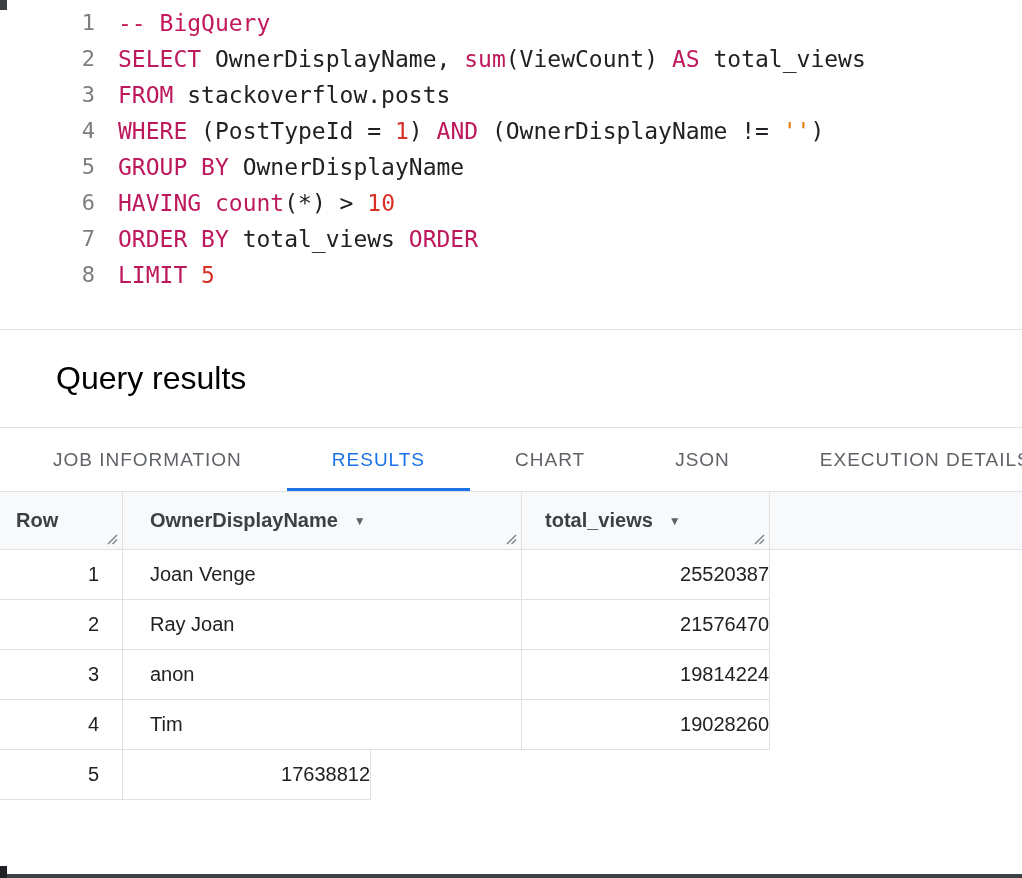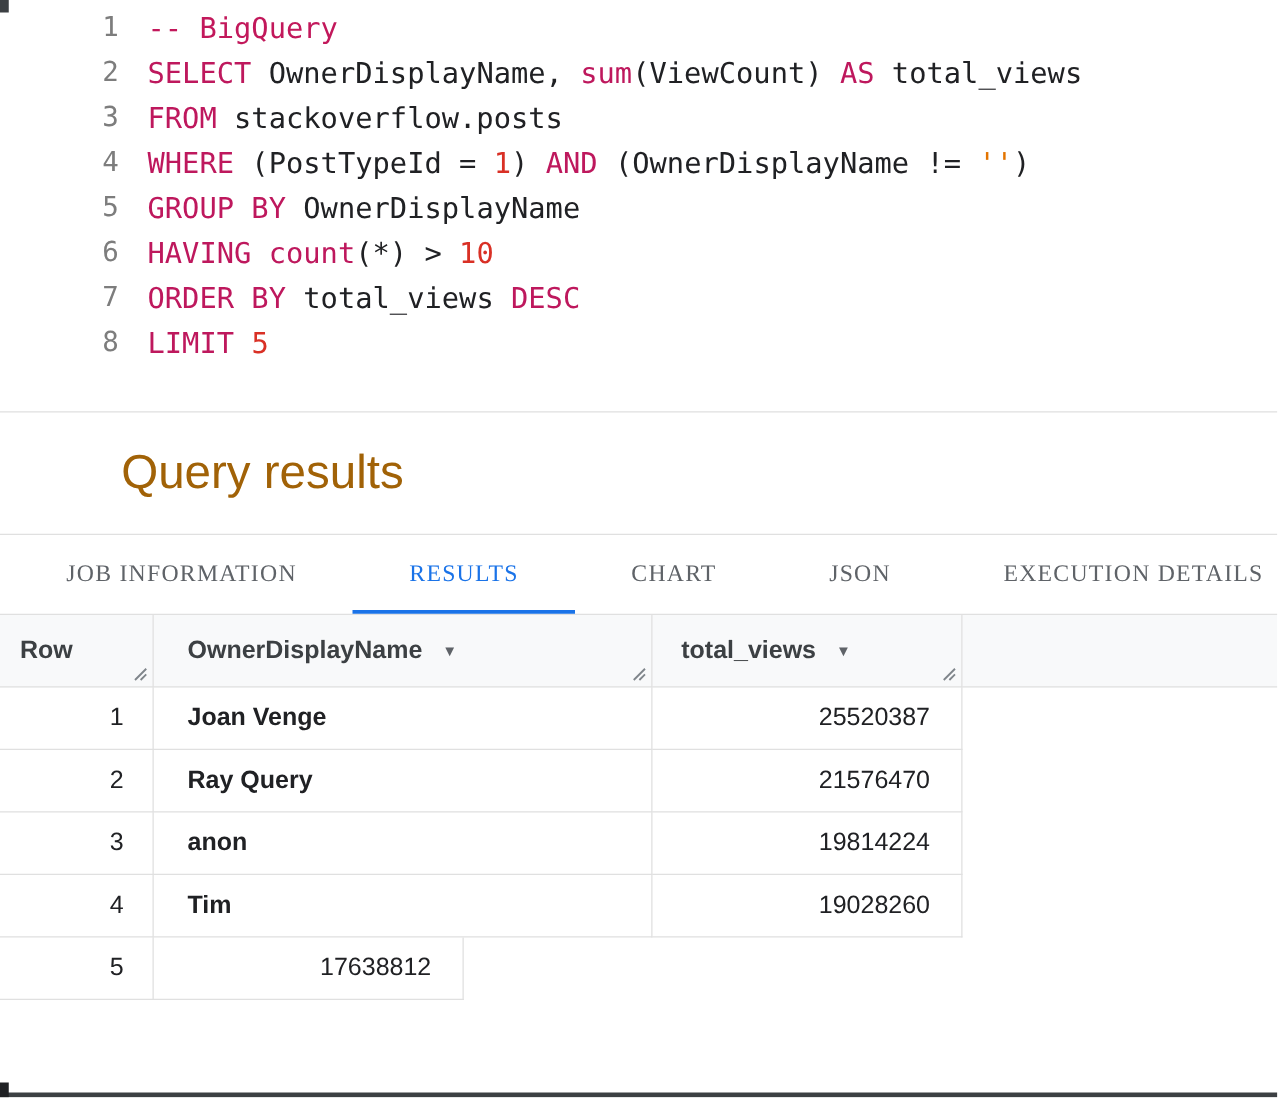--- a/index.html
+++ b/index.html
@@ -34,41 +34,40 @@
   .tok-plain   { color: #202124; }
 
   
   .results-title-bar {
     height: 98px;
     border-bottom: 1px solid #e0e0e0;
     display: flex;
     align-items: center;
     padding-left: 56px;
   }
-  .results-title { font-size: 38px; font-weight: 400; color: #a16207; margin-left: 41px; }
+  .results-title { font-size: 32px; font-weight: 400; color: #000000; }
 
   
   .tabs {
     height: 64px;
     border-bottom: 1px solid #e0e0e0;
     display: flex;
     padding-left: 8px;
   }
   .tab {
     position: relative;
     display: flex;
     align-items: center;
     padding: 0 45px;
     font-size: 19px;
     font-weight: 500;
     letter-spacing: 1px;
     color: #5f6368;
     white-space: nowrap;
     cursor: pointer;
-    font-family: Liberation Serif, serif;
   }
   .tab.active { color: #1a73e8; }
   .tab.active::after {
     content: "";
     position: absolute;
     left: 0; right: 0; bottom: 0;
     height: 3px;
     background: #1a73e8;
   }
 
@@ -96,43 +95,43 @@
   .grip { position: absolute; right: 4px; bottom: 4px; line-height: 0; cursor: col-resize; }
 
   .trow { display: flex; height: 50px; font-size: 20px; }
   .cell {
     display: flex;
     align-items: center;
     border-bottom: 1px solid #e0e0e0;
     border-right: 1px solid #e0e0e0;
   }
   .cell.row-col   { justify-content: flex-end; padding-right: 23px; }
-  .cell.owner-col { padding-left: 27px; font-weight: bold; }
-  .cell.views-col { justify-content: flex-end; padding-right: 25px; }
+  .cell.owner-col { padding-left: 27px; }
+  .cell.views-col { justify-content: flex-end; }
   .cell.filler-col { border: none; }
 
   
   .edge-top-left { position: absolute; left: 0; top: 0; width: 7px; height: 10px; background: #3c4043; }
   .edge-bottom { position: absolute; left: 0; bottom: 0; width: 100%; height: 4px; background: #3c4043; }
   .edge-bottom-left { position: absolute; left: 0; bottom: 0; width: 7px; height: 12px; background: #202124; }
 </style>
 </head>
 <body>
 
 <div class="app">
 
   <div class="editor">
     <div>
         <div class="code-line"><span class="line-num">1</span><span class="code-text"><span class="tok-comment">-- BigQuery</span></span></div>
         <div class="code-line"><span class="line-num">2</span><span class="code-text"><span class="tok-keyword">SELECT</span><span class="tok-plain"> OwnerDisplayName, </span><span class="tok-keyword">sum</span><span class="tok-plain">(ViewCount) </span><span class="tok-keyword">AS</span><span class="tok-plain"> total_views</span></span></div>
         <div class="code-line"><span class="line-num">3</span><span class="code-text"><span class="tok-keyword">FROM</span><span class="tok-plain"> stackoverflow.posts</span></span></div>
         <div class="code-line"><span class="line-num">4</span><span class="code-text"><span class="tok-keyword">WHERE</span><span class="tok-plain"> (PostTypeId = </span><span class="tok-number">1</span><span class="tok-plain">) </span><span class="tok-keyword">AND</span><span class="tok-plain"> (OwnerDisplayName != </span><span class="tok-string">''</span><span class="tok-plain">)</span></span></div>
         <div class="code-line"><span class="line-num">5</span><span class="code-text"><span class="tok-keyword">GROUP BY</span><span class="tok-plain"> OwnerDisplayName</span></span></div>
         <div class="code-line"><span class="line-num">6</span><span class="code-text"><span class="tok-keyword">HAVING</span><span class="tok-plain"> </span><span class="tok-keyword">count</span><span class="tok-plain">(*) &gt; </span><span class="tok-number">10</span></span></div>
-        <div class="code-line"><span class="line-num">7</span><span class="code-text"><span class="tok-keyword">ORDER BY</span><span class="tok-plain"> total_views </span><span class="tok-keyword">DESC</span></span></div>
+        <div class="code-line"><span class="line-num">7</span><span class="code-text"><span class="tok-keyword">ORDER BY</span><span class="tok-plain"> total_views </span><span class="tok-keyword">ORDER</span></span></div>
         <div class="code-line"><span class="line-num">8</span><span class="code-text"><span class="tok-keyword">LIMIT</span><span class="tok-plain"> </span><span class="tok-number">5</span></span></div>
       </div>
   </div>
 
   <div class="results-title-bar">
     <span class="results-title">Query results</span>
   </div>
 
   <div class="tabs">
       <div class="tab">JOB INFORMATION</div>
@@ -174,21 +173,21 @@
 
   <div>
       <div class="trow">
         <div class="cell row-col">1</div>
         <div class="cell owner-col">Joan Venge</div>
         <div class="cell views-col">25520387</div>
         <div class="cell filler-col"></div>
       </div>
       <div class="trow">
         <div class="cell row-col">2</div>
-        <div class="cell owner-col">Ray Query</div>
+        <div class="cell owner-col">Ray Joan</div>
         <div class="cell views-col">21576470</div>
         <div class="cell filler-col"></div>
       </div>
       <div class="trow">
         <div class="cell row-col">3</div>
         <div class="cell owner-col">anon</div>
         <div class="cell views-col">19814224</div>
         <div class="cell filler-col"></div>
       </div>
       <div class="trow">

